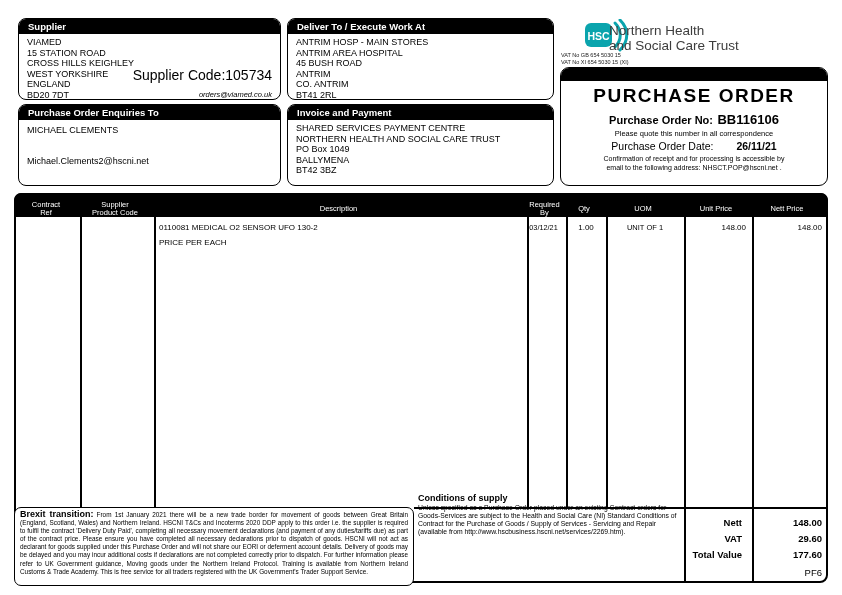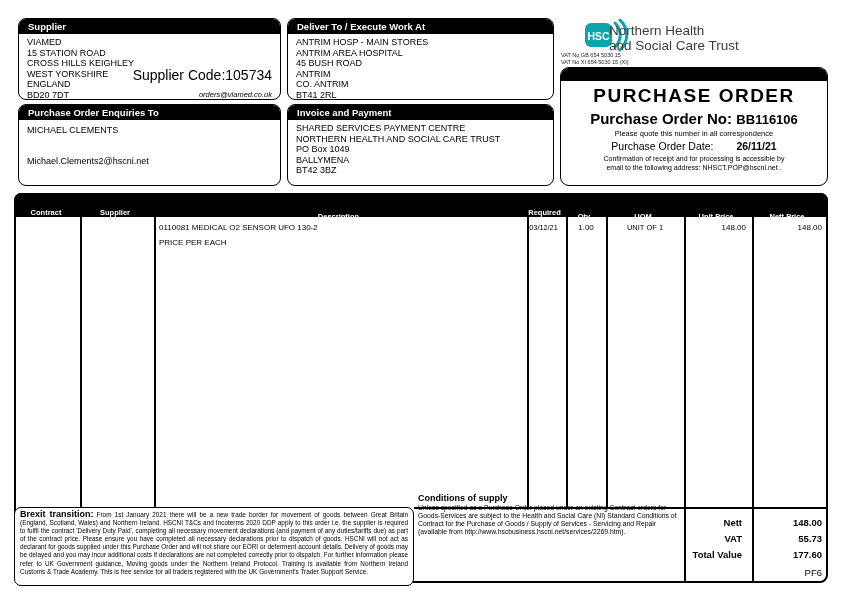--- a/index.html
+++ b/index.html
@@ -17,32 +17,32 @@
   
   .logo-wrap { position:absolute; left:561px; top:19px; width:48px; height:34px;padding-left:24px; }
   .trust-name { position:absolute; left:609px; top:23px; font-size:13.5px; line-height:15px; color:#3d3d3d; }
   .vat-lines { position:absolute; left:561px; top:52px; font-size:5.5px; line-height:6.5px; color:#1a1a1a; }
 
   
   .po-box { position:absolute; left:560px; top:67px; width:268px; height:119px; border:1.5px solid #000; border-radius:9px; background:#fff; overflow:hidden; box-sizing:border-box; }
   .po-topbar { height:13px; background:#000; }
   .po-title { text-align:center; font-size:19px; font-weight:bold; letter-spacing:1.5px; margin-top:4px; }
   .po-no-line { text-align:center; margin-top:3px; }
-  .po-no-label { font-size:15px; font-weight:bold; }
+  .po-no-label { font-size:11px; font-weight:bold; }
   .po-no { font-size:13px; font-weight:bold; }
   .po-quote { text-align:center; font-size:7.5px; margin-top:1px; }
   .po-date-line { text-align:center; font-size:10.5px; margin-top:2px; }
   .po-date-label { margin-right:20px; }
   .po-date { font-weight:bold; }
   .po-confirm { text-align:center; font-size:7px; line-height:8.5px; margin-top:3px; }
 
   
   .po-table { position:absolute; left:14px; top:193px; width:814px; height:390px; border:2px solid #000; border-radius:8px; background:#fff; box-sizing:border-box; }
   .tbl-headbar { position:absolute; left:-2px; top:-2px; width:814px; height:24px; background:#000; border-radius:7px 7px 0 0; }
-  .hdr-cell { position:absolute; top:8px; height:32px; display:flex; align-items:center; justify-content:center; text-align:center; color:#fff; font-weight:bold; font-size:7.5px; line-height:8.5px; white-space:pre-line; }
+  .hdr-cell { position:absolute; top:0; height:32px; display:flex; align-items:center; justify-content:center; text-align:center; color:#fff; font-weight:normal; font-size:7.5px; line-height:8.5px; white-space:pre-line; }
   .vl { position:absolute; width:1.5px; background:#000; }
   .cell-text { position:absolute; font-size:8px; line-height:9px; white-space:nowrap; }
   .cell-center { text-align:center; }
   .cell-right { text-align:right; }
 
   
   .hl-bottom { position:absolute; left:398px; top:312px; width:412px; height:1.5px; background:#000; }
   .conditions { position:absolute; left:402px; top:298px; width:260px; }
   .conditions-header { font-size:9px; font-weight:bold; }
   .conditions-body { font-size:6.8px; line-height:8px; margin-top:1px; }
@@ -176,21 +176,21 @@
     <div class="hl-bottom"></div>
 
     <div class="conditions">
       <div class="conditions-header">Conditions of supply</div>
       <div class="conditions-body">Unless specified as a Purchase Order placed under an existing Contract orders for Goods-Services are subject to the Health and Social Care (NI) Standard Conditions of Contract for the Purchase of Goods / Supply of Services - Servicing and Repair (available from http://www.hscbusiness.hscni.net/services/2269.htm).</div>
     </div>
 
     <div class="tot-label" style="top:322px;">Nett</div>
     <div class="tot-value" style="top:322px;">148.00</div>
     <div class="tot-label" style="top:338px;">VAT</div>
-    <div class="tot-value" style="top:338px;">55.73</div>
+    <div class="tot-value" style="top:338px;">29.60</div>
     <div class="tot-label" style="top:354px;">Total Value</div>
     <div class="tot-value" style="top:354px;">177.60</div>
     <div class="form-code">PF6</div>
   </div>
 
   <div class="brexit-box">
     <div class="brexit-text">
       <span class="brexit-title">Brexit transition:</span>
       <span>From 1st January 2021 there will be a new trade border for movement of goods between Great Britain (England, Scotland, Wales) and Northern Ireland. HSCNI T&amp;Cs and Incoterms 2020 DDP apply to this order i.e. the supplier is required to fulfil the contract 'Delivery Duty Paid', completing all necessary movement declarations (and payment of any duties/tariffs due) as part of the contract price. Please ensure you have completed all necessary declarations prior to dispatch of goods. HSCNI will not act as declarant for goods supplied under this Purchase Order and will not share our EORI or deferment account details. Delivery of goods may be delayed and you may incur additional costs if declarations are not completed correctly prior to dispatch. For further information please refer to UK Government guidance, Moving goods under the Northern Ireland Protocol. Training is available from Northern Ireland Customs &amp; Trade Academy. This is free service for all traders registered with the UK Government's Trader Support Service.</span>
     </div>

